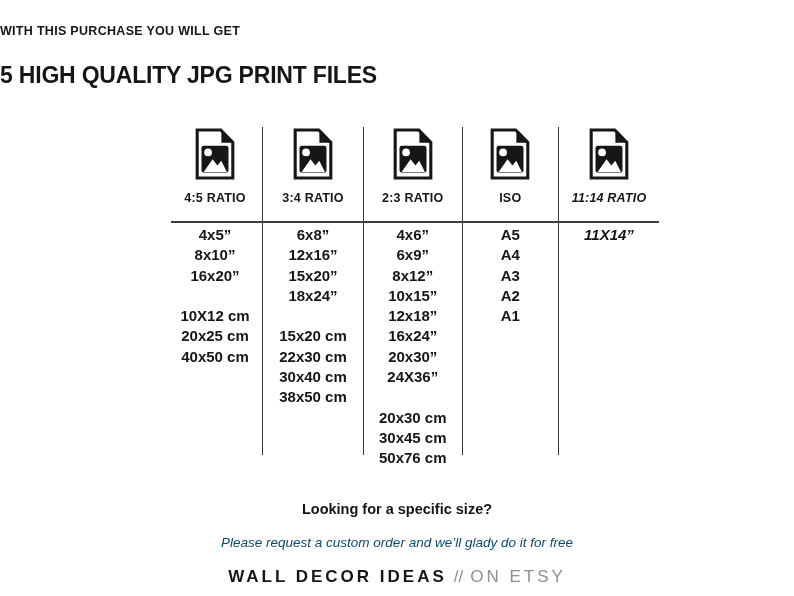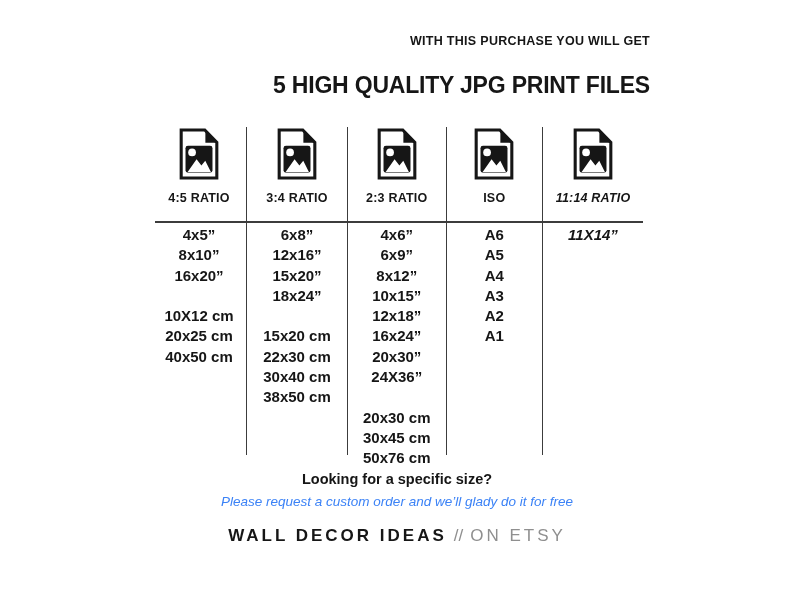--- a/index.html
+++ b/index.html
@@ -12,30 +12,30 @@
   html,body{background:#fff;}
   body{font-family:"Liberation Sans", sans-serif; color:var(--text);}
   .canvas{
     position:relative;
     width:794px;height:596px;
     background:var(--bg);
     overflow:hidden;
   }
 
   
-  .header{position:absolute;top:33px;left:0;width:650px;text-align:right;}
+  .header{position:absolute;top:23px;left:0;width:650px;text-align:left;}
   .subtitle{
     font-size:12.5px;font-weight:bold;letter-spacing:.3px;line-height:16px;color:var(--text);
   }
   .title{
     font-size:23px;font-weight:bold;letter-spacing:-0.2px;line-height:28px;margin-top:22px;color:var(--text);
   }
 
   
-  .table{position:absolute;left:152px;top:127px;width:491px;height:328px;display:flex;}
+  .table{position:absolute;left:168px;top:127px;width:491px;height:328px;display:flex;}
   .col{position:relative;height:328px;}
   .col-divider{border-right:1.5px solid var(--line);}
   .col-1{width:95px;}
   .col-2{width:101px;}
   .col-3{width:98.5px;}
   .col-4{width:96.5px;}
   .col-5{width:100px;font-style:italic;}
   .icon-wrap{height:53px;display:flex;justify-content:center;align-items:flex-start;padding-top:1px;}
   .icon-wrap svg{width:44px;height:52px;display:block;}
   .col-label{
@@ -43,23 +43,23 @@
     line-height:14px;text-align:center;color:var(--text);
   }
   .sizes{margin-top:20px;}
   .size-row{
     height:20.3px;line-height:20.3px;font-size:15px;font-weight:bold;
     text-align:center;white-space:nowrap;color:var(--text);
   }
   .hline{position:absolute;top:94px;left:3px;width:488px;height:1.6px;background:var(--line);}
 
   
-  .footer{position:absolute;top:470px;left:0;width:794px;text-align:center;}
+  .footer{position:absolute;top:500px;left:0;width:794px;text-align:center;}
   .footer-heading{font-size:14.5px;font-weight:bold;line-height:18px;color:var(--text);}
-  .footer-note{font-size:13.5px;font-style:italic;line-height:17px;margin-top:5px;color:#3b82f6;}
+  .footer-note{font-size:13.5px;font-style:italic;line-height:17px;margin-top:16px;color:#0c4a6e;}
   .brand-line{margin-top:19px;font-size:17px;letter-spacing:3px;line-height:13px;text-align:center;}
   .brand{font-weight:bold;color:var(--text);}
   .sep{color:var(--muted);letter-spacing:0;margin:0 7px;font-weight:normal;}
   .suffix{color:var(--muted);font-weight:normal;}
 
   .svg-defs{position:absolute;width:0;height:0;overflow:hidden;}
 </style>
 </head>
 <body>
 
@@ -147,21 +147,20 @@
     </div>
 
     <div class="col col-4 col-divider">
       <div class="icon-wrap">
         <svg>
             <use href="#file-icon"></use>
           </svg>
       </div>
       <div class="col-label">ISO</div>
       <div class="sizes">
-          <div class="size-row">A6</div>
           <div class="size-row">A5</div>
           <div class="size-row">A4</div>
           <div class="size-row">A3</div>
           <div class="size-row">A2</div>
           <div class="size-row">A1</div>
         </div>
     </div>
 
     <div class="col col-5">
       <div class="icon-wrap">

